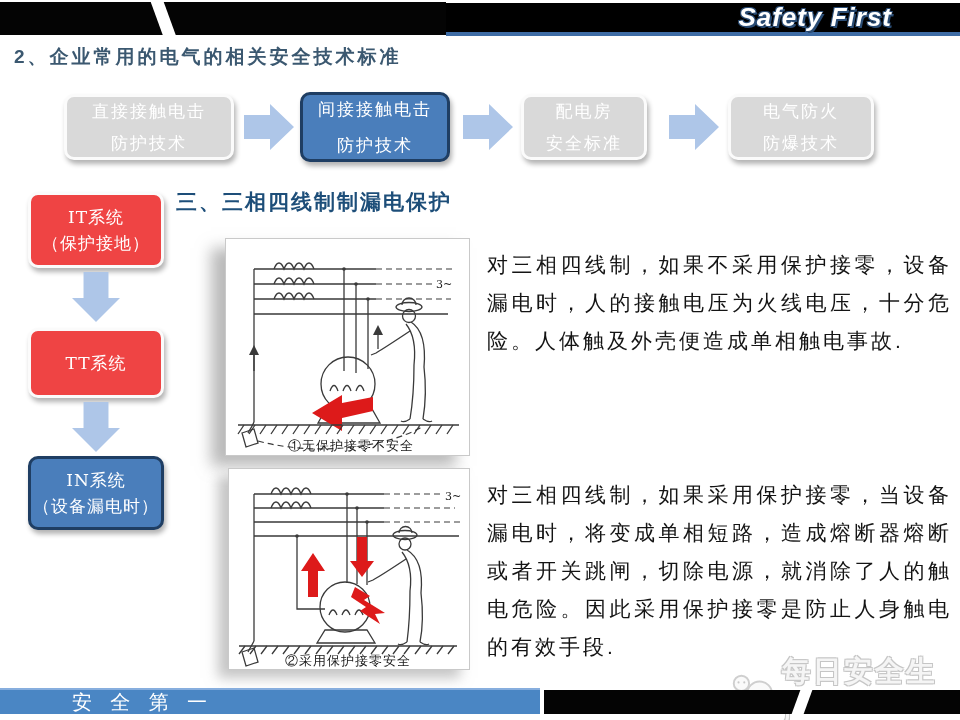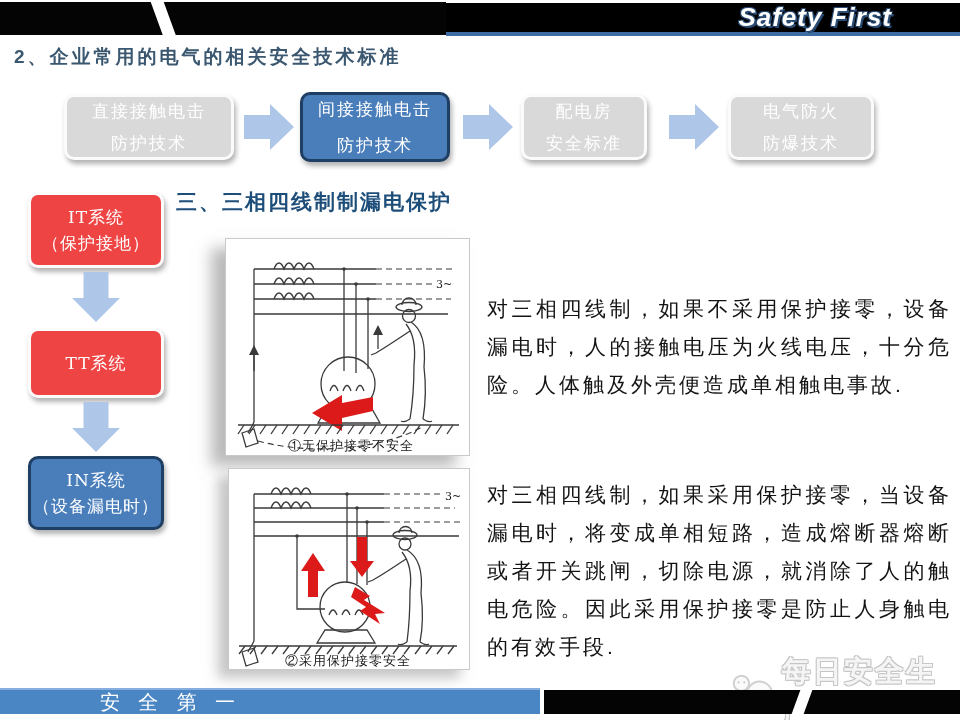--- a/index.html
+++ b/index.html
@@ -55,31 +55,31 @@
   .diag-dash{stroke:#3a3a3a;stroke-width:1.2;fill:none;stroke-dasharray:6 4;}
   .diag-fill{fill:#3a3a3a;stroke:none;}
   .red{fill:#dd1a1a;stroke:none;}
   svg text{font-family:"DejaVu Serif",serif;fill:#1a1a1a;}
   .cap{font-size:13px;letter-spacing:1px;}
   .phl{font-size:11px;}
 
   
   .para{position:absolute;width:465px;font-size:21px;letter-spacing:3px;line-height:38px;
         color:#141414;text-align:justify;}
-  #para1{left:487px;top:246px;margin-top:44px;}
+  #para1{left:487px;top:246px;}
   #para2{left:487px;top:476px;}
 
   
   .watermark{position:absolute;left:728px;top:652px;display:flex;align-items:center;gap:4px;}
   .wm-text{font-size:29px;font-weight:bold;letter-spacing:2px;color:#f5f5f5;
            text-shadow:1px 1px 0 #c6c6c6,-1px -1px 0 #c6c6c6,1px -1px 0 #c6c6c6,-1px 1px 0 #c6c6c6;}
 
   
   .footer-blue{position:absolute;left:0;top:688px;width:540px;height:26px;background:#4a86c4;
-               border-top:2px solid #87aede;display:flex;align-items:center;padding-left:28px;}
+               border-top:2px solid #87aede;display:flex;align-items:center;}
   .slogan{color:#ffffff;font-size:20px;letter-spacing:6px;margin-left:72px;
           font-family:"DejaVu Serif",serif;}
   .footer-black{position:absolute;left:544px;top:690px;width:416px;height:24px;background:#040404;}
   .footer-gap{position:absolute;left:252px;top:0;width:12px;height:24px;background:#ffffff;
               transform:skewX(-20deg);}
 </style>
 </head>
 <body>
 
 <div id="slide">

